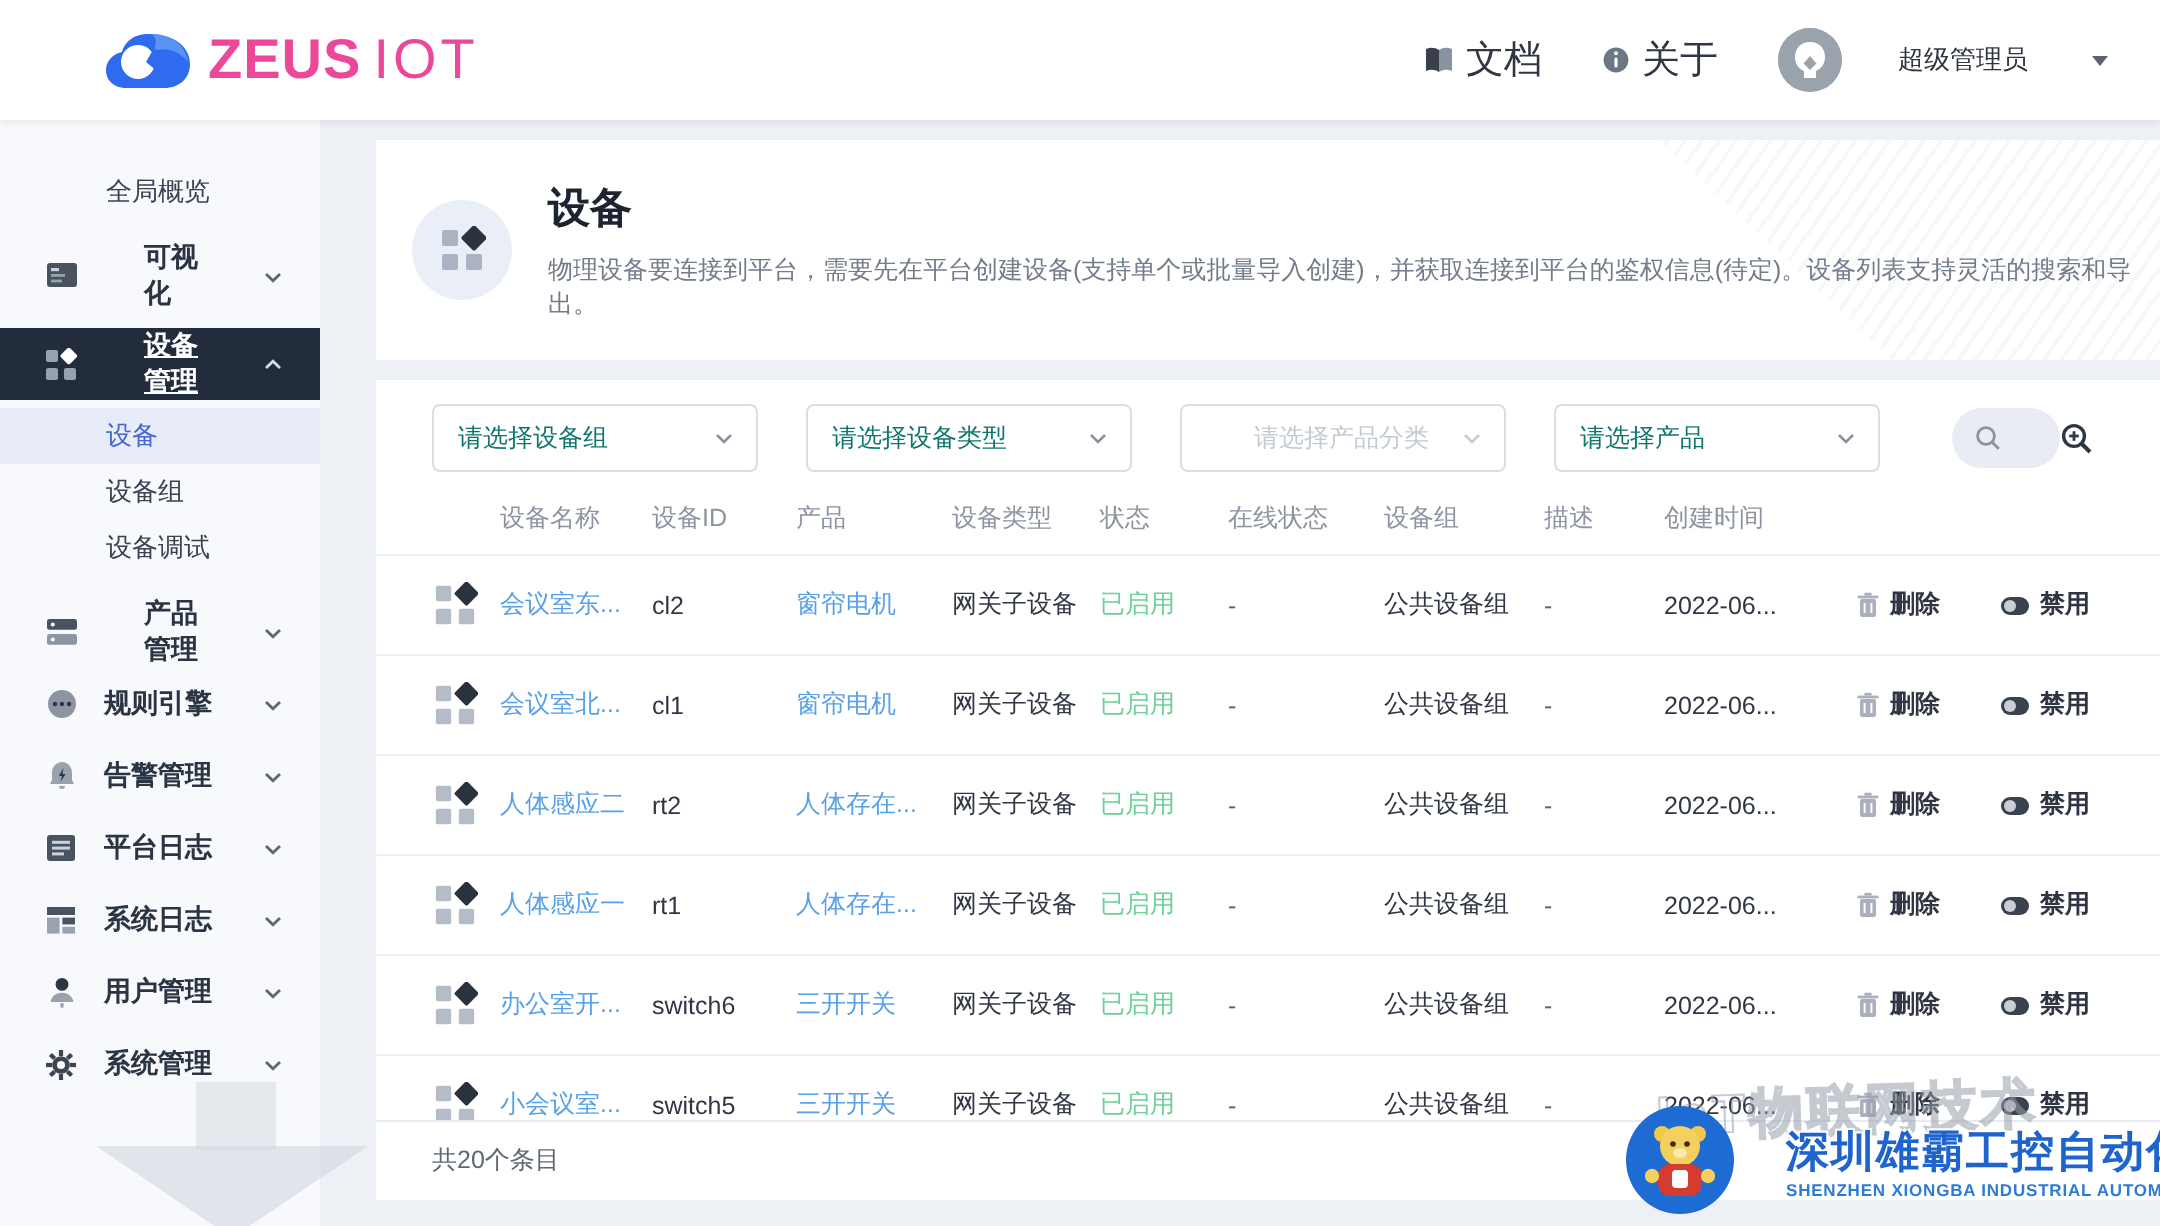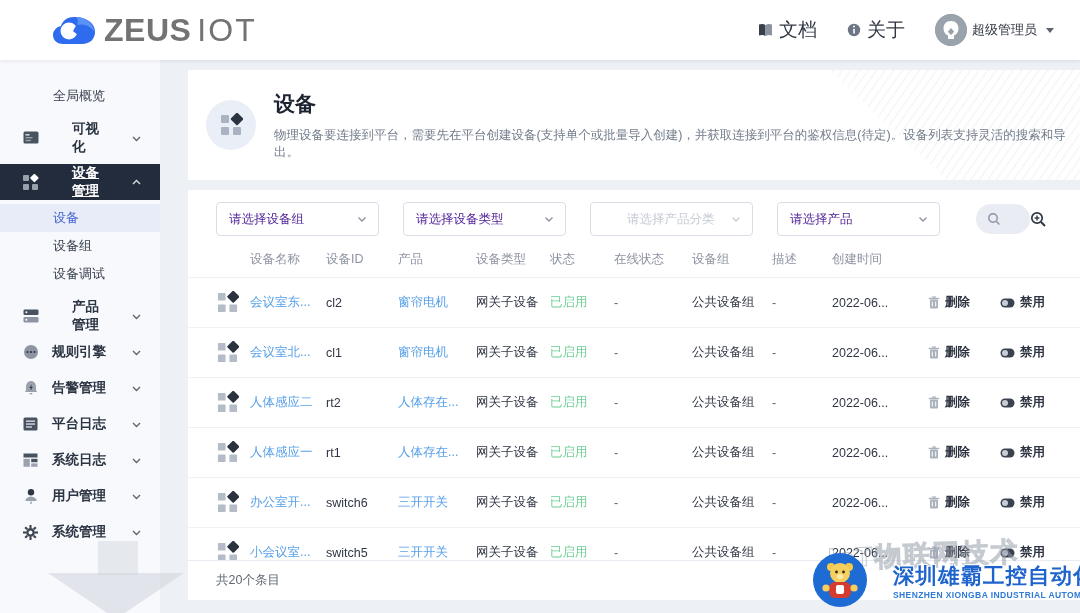--- a/index.html
+++ b/index.html
@@ -2,26 +2,26 @@
 <html><head>
 <meta charset="utf-8">
 <style>
   * { margin:0; padding:0; box-sizing:border-box; }
   html,body { width:1080px; height:613px; overflow:hidden; }
   body { font-family:"Liberation Sans","DejaVu Sans",sans-serif; background:#edf0f5; color:#2e3440; font-size:13px; }
 
   
   .topbar { height:60px; background:#fff; display:flex; align-items:center; padding:0 26px 0 52px; box-shadow:0 1px 4px rgba(0,21,41,.09); position:relative; z-index:30; }
   .logo { display:flex; align-items:center; gap:8px; }
-  .logo-text { font-size:32px; letter-spacing:.5px; color:#737373; display:flex; align-items:flex-start; }
+  .logo-text { font-size:28px; letter-spacing:.5px; color:#ec4899; display:flex; align-items:flex-start; }
   .logo-text .b1 { font-weight:900; }
   .logo-text .b2 { font-weight:400; margin-left:6px; letter-spacing:2px; }
   .topbar-right { margin-left:auto; display:flex; align-items:center; gap:30px; }
   .top-link { display:flex; align-items:center; gap:6px; color:#303642; font-size:19px; cursor:pointer; }
-  .userbox { display:flex; align-items:center; gap:5px; cursor:pointer; }
+  .userbox { display:flex; align-items:center; gap:28px; cursor:pointer; }
   .avatar { width:32px; height:32px; border-radius:50%; background:#9aa2ac; position:relative; overflow:hidden; }
   .caret { width:0; height:0; border-left:4.5px solid transparent; border-right:4.5px solid transparent; border-top:5.5px solid #5c636e; margin-left:4px; }
 
   
   .layout { display:flex; height:553px; }
   .sidebar { width:160px; background:#f8f9fc; padding-top:18px; position:relative; flex-shrink:0; z-index:5; }
   .side-group { height:36px; display:flex; align-items:center; padding:0 18px 0 22px; cursor:pointer; color:#2b3442; font-weight:700; font-size:13.5px; }
   .side-group .g-icon { width:17px; height:17px; margin-right:13px; display:flex; align-items:center; justify-content:center; flex-shrink:0; }
   .side-group .chev { margin-left:auto; display:flex; }
   .side-group.active { background:#222c3c; color:#fff;text-decoration:underline; }
@@ -38,21 +38,21 @@
   .page-card { background:#fff; height:110px; display:flex; align-items:center; padding:0 26px 0 18px; position:relative; overflow:hidden; }
   .page-card::after { content:""; position:absolute; right:0; top:0; bottom:0; width:46%; background:repeating-linear-gradient(125deg, rgba(110,122,145,.055) 0 2px, transparent 2px 7px); clip-path:polygon(36% 0, 100% 0, 100% 100%, 64% 100%); pointer-events:none; }
   .page-icon { width:50px; height:50px; border-radius:50%; background:#e9eef7; display:flex; align-items:center; justify-content:center; margin-right:18px; flex-shrink:0; }
   .page-title { font-size:21px; font-weight:700; color:#1d2330; margin-bottom:9px; }
   .page-desc { font-size:12.5px; color:#737c8b; }
 
   
   .table-card { background:#fff; margin-top:10px; height:410px; position:relative; overflow:hidden; }
   .filters { display:flex; align-items:center; padding:12px 24px 0 28px; }
   .sel { width:163px; height:34px; border:1px solid #d9dee6; border-radius:4px; background:#fff; display:flex; align-items:center; padding:0 10px 0 12px; margin-right:24px; cursor:pointer; }
-  .sel .ph { color:#4c1d95; font-size:12.5px; flex:1; white-space:nowrap; overflow:hidden; }
+  .sel .ph { color:#0f766e; font-size:12.5px; flex:1; white-space:nowrap; overflow:hidden; }
   .sel.disabled .ph { color:#c4cad4;margin-left:24px; }
   .search-pill { width:54px; height:30px; border-radius:15px; background:#e9edf3; display:flex; align-items:center; padding-left:11px; margin-left:12px; cursor:text; }
   .adv-search { margin-left:auto; margin-right:26px; cursor:pointer; display:flex; }
 
   .grid-row { display:grid; grid-template-columns:46px 76px 72px 78px 74px 64px 78px 80px 60px 96px 72px 60px; align-items:center; padding:0 8px 0 16px; }
   .thead { height:36px; margin-top:6px; border-bottom:1px solid #edf0f5; color:#8d93a1; font-size:12.5px; }
   .trow { height:50px; border-bottom:1px solid #eff1f6; font-size:12.5px; color:#303644; }
   .cell-link { color:#58a0e8; cursor:pointer; white-space:nowrap; overflow:hidden; }
   .cell-ok { color:#6fcf97; }
   .cell-dim { color:#5d6470; }

